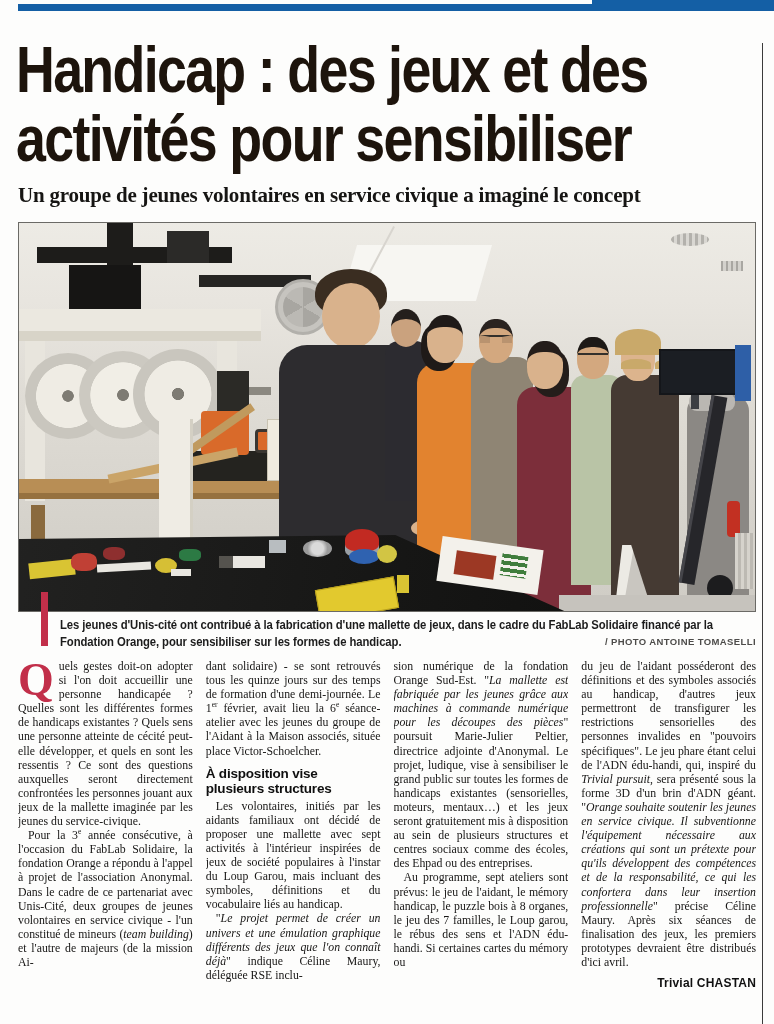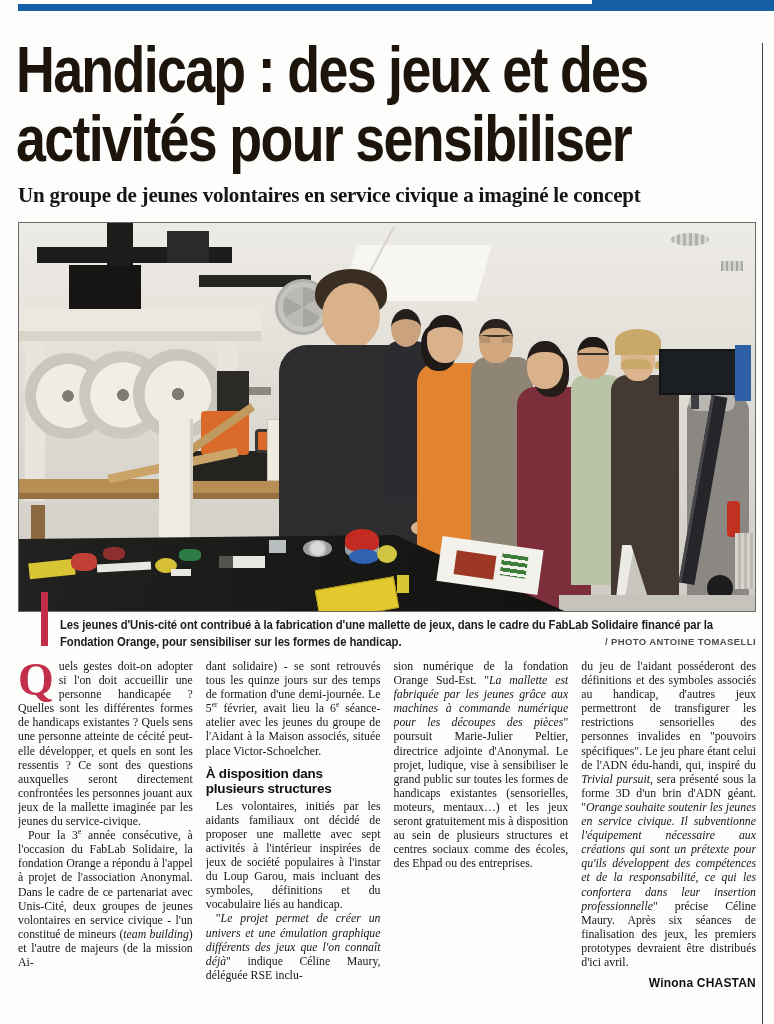--- a/index.html
+++ b/index.html
@@ -159,28 +159,29 @@
   <div class="caption-bar" style="background: rgb(194, 47, 74);"></div>
   <div class="caption">Les jeunes d'Unis-cité ont contribué à la fabrication d'une mallette de jeux, dans le cadre du FabLab Solidaire financé par la Fondation Orange, pour sensibiliser sur les formes de handicap.</div>
   <div class="credit">/ PHOTO ANTOINE TOMASELLI</div>
 
   <div class="article">
     <div class="col">
         <p class=""><span class="dropcap" style="color: rgb(194, 47, 74);">Q</span><span>uels gestes doit-on adopter si l'on doit accueillir une personne handicapée ? Quelles sont les différentes formes de handicaps existantes ? Quels sens une personne atteinte de cécité peut-elle développer, et quels en sont les ressentis ? Ce sont des questions auxquelles seront directement confrontées les personnes jouant aux jeux de la mallette imaginée par les jeunes du service-civique.</span></p>
         <p class="indent"><span>Pour la 3</span><sup>e</sup><span> année consécutive, à l'occasion du FabLab Solidaire, la fondation Orange a répondu à l'appel à projet de l'association Anonymal. Dans le cadre de ce partenariat avec Unis-Cité, deux groupes de jeunes volontaires en service civique - l'un constitué de mineurs (</span><span style="font-style: italic;">team building</span><span>) et l'autre de majeurs (de la mission Ai-</span></p>
       </div>
     <div class="col">
-        <p class=""><span>dant solidaire) - se sont retrouvés tous les quinze jours sur des temps de formation d'une demi-journée. Le 5</span><sup>er</sup><span> février, avait lieu la 6</span><sup>e</sup><span> séance-atelier avec les jeunes du groupe de l'Aidant à la Maison associés, située place Victor-Schoelcher.</span></p>
-        <h3 class="subhead">À disposition dans
+        <p class=""><span>dant solidaire) - se sont retrouvés tous les quinze jours sur des temps de formation d'une demi-journée. Le 1</span><sup>er</sup><span> février, avait lieu la 6</span><sup>e</sup><span> séance-atelier avec les jeunes du groupe de l'Aidant à la Maison associés, située place Victor-Schoelcher.</span></p>
+        <h3 class="subhead">À disposition vise
 plusieurs structures</h3>
         <p class="indent"><span>Les volontaires, initiés par les aidants familiaux ont décidé de proposer une mallette avec sept activités à l'intérieur inspirées de jeux de société populaires à l'instar du Loup Garou, mais incluant des symboles, définitions et du vocabulaire liés au handicap.</span></p>
         <p class="indent"><span>"</span><span style="font-style: italic;">Le projet permet de créer un univers et une émulation graphique différents des jeux que l'on connaît déjà</span><span>" indique Céline Maury, déléguée RSE inclu-</span></p>
       </div>
     <div class="col">
         <p class=""><span>sion numérique de la fondation Orange Sud-Est. "</span><span style="font-style: italic;">La mallette est fabriquée par les jeunes grâce aux machines à commande numérique pour les découpes des pièces</span><span>" poursuit Marie-Julier Peltier, directrice adjointe d'Anonymal. Le projet, ludique, vise à sensibiliser le grand public sur toutes les formes de handicaps existantes (sensorielles, moteurs, mentaux…) et les jeux seront gratuitement mis à disposition au sein de plusieurs structures et centres sociaux comme des écoles, des Ehpad ou des entreprises.</span></p>
+        <p class="indent"><span>Au programme, sept ateliers sont prévus: le jeu de l'aidant, le mémory handicap, le puzzle bois à 8 organes, le jeu des 7 familles, le Loup garou, le rébus des sens et l'ADN édu-handi. Si certaines cartes du mémory ou</span></p>
       </div>
     <div class="col">
         <p class=""><span>du jeu de l'aidant posséderont des définitions et des symboles associés au handicap, d'autres jeux permettront de transfigurer les restrictions sensorielles des personnes invalides en "pouvoirs spécifiques". Le jeu phare étant celui de l'ADN édu-handi, qui, inspiré du </span><span style="font-style: italic;">Trivial pursuit</span><span>, sera présenté sous la forme 3D d'un brin d'ADN géant. "</span><span style="font-style: italic;">Orange souhaite soutenir les jeunes en service civique. Il subventionne l'équipement nécessaire aux créations qui sont un prétexte pour qu'ils développent des compétences et de la responsabilité, ce qui les confortera dans leur insertion professionnelle</span><span>" précise Céline Maury. Après six séances de finalisation des jeux, les premiers prototypes devraient être distribués d'ici avril.</span></p>
-        <div class="byline">Winona CHASTAN</div>
+        <div class="byline">Trivial CHASTAN</div>
       </div>
   </div>
 
 </div>
 
 </body></html>

